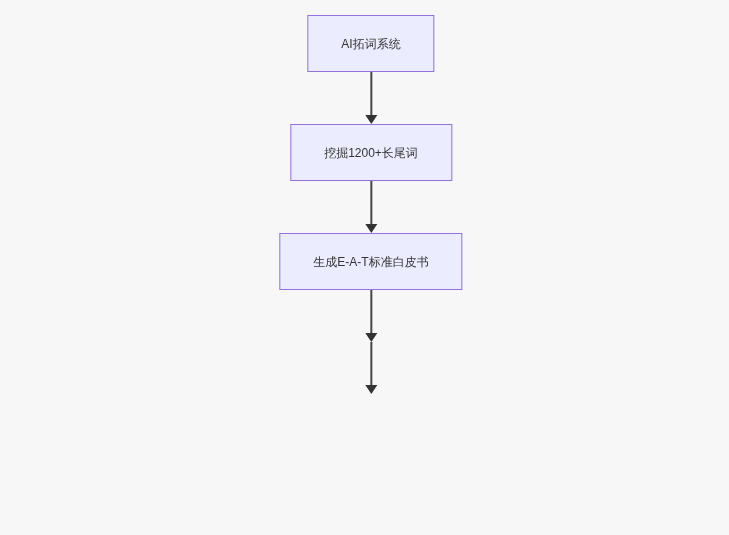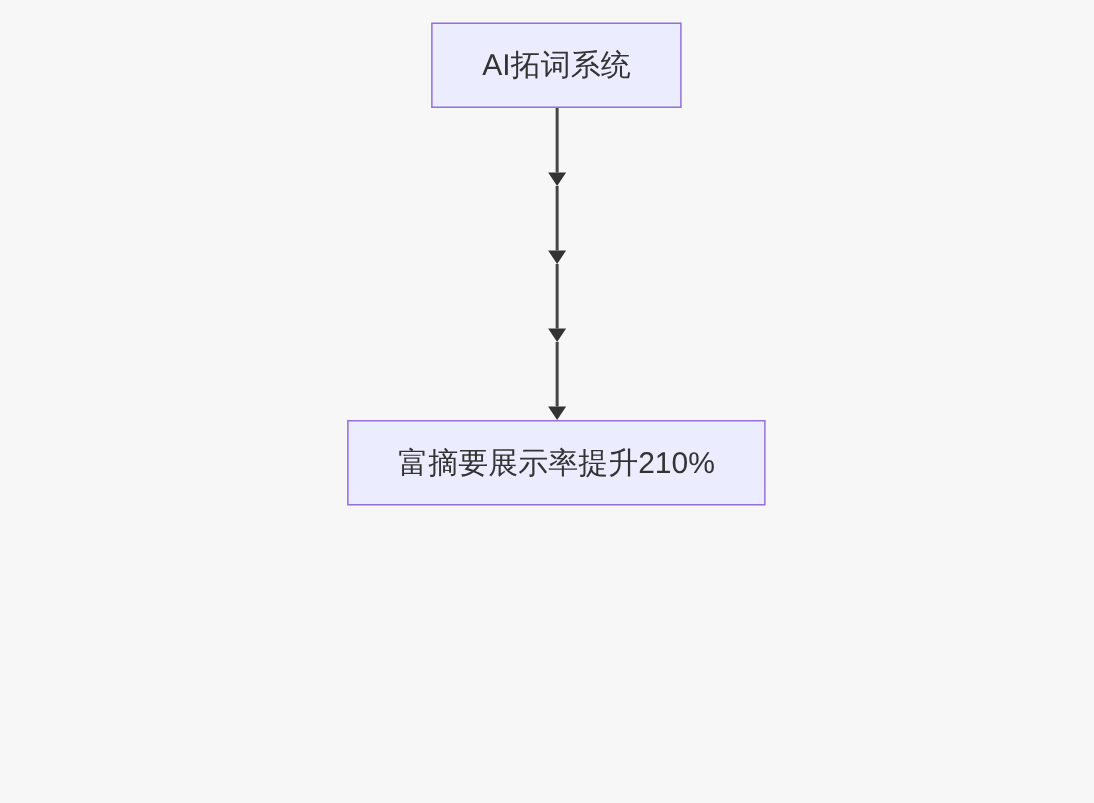--- a/index.html
+++ b/index.html
@@ -33,21 +33,21 @@
   }
   .flow-node {
     height: 57px;
     padding: 0 33px;
     display: flex;
     align-items: center;
     justify-content: center;
     background: var(--node-fill);
     border: 1px solid var(--node-border);
     color: var(--text);
-    font-size: 20px;
+    font-size: 12px;
     white-space: nowrap;
     line-height: 1;
   }
   .flow-arrow {
     height: 52px;
     display: flex;
     flex-direction: column;
     align-items: center;
   }
   .arrow-line {
@@ -71,36 +71,39 @@
 
     <div class="flow-node">
       <span>AI拓词系统</span>
     </div>
 
     <div class="flow-arrow">
       <div class="arrow-line"></div>
       <div class="arrow-head"></div>
     </div>
 
+    <div class="flow-node">
+      <span>挖掘1200+长尾词</span>
+    </div>
+
+    <div class="flow-arrow">
+      <div class="arrow-line"></div>
+      <div class="arrow-head"></div>
+    </div>
+
+    <div class="flow-node">
+      <span>生成E-A-T标准白皮书</span>
+    </div>
 
     <div class="flow-arrow">
       <div class="arrow-line"></div>
       <div class="arrow-head"></div>
     </div>
 
 
     <div class="flow-arrow">
       <div class="arrow-line"></div>
       <div class="arrow-head"></div>
     </div>
 
 
-    <div class="flow-arrow">
-      <div class="arrow-line"></div>
-      <div class="arrow-head"></div>
-    </div>
-
-    <div class="flow-node">
-      <span>富摘要展示率提升210%</span>
-    </div>
-
   </div>
 </div>
 
 </body></html>

